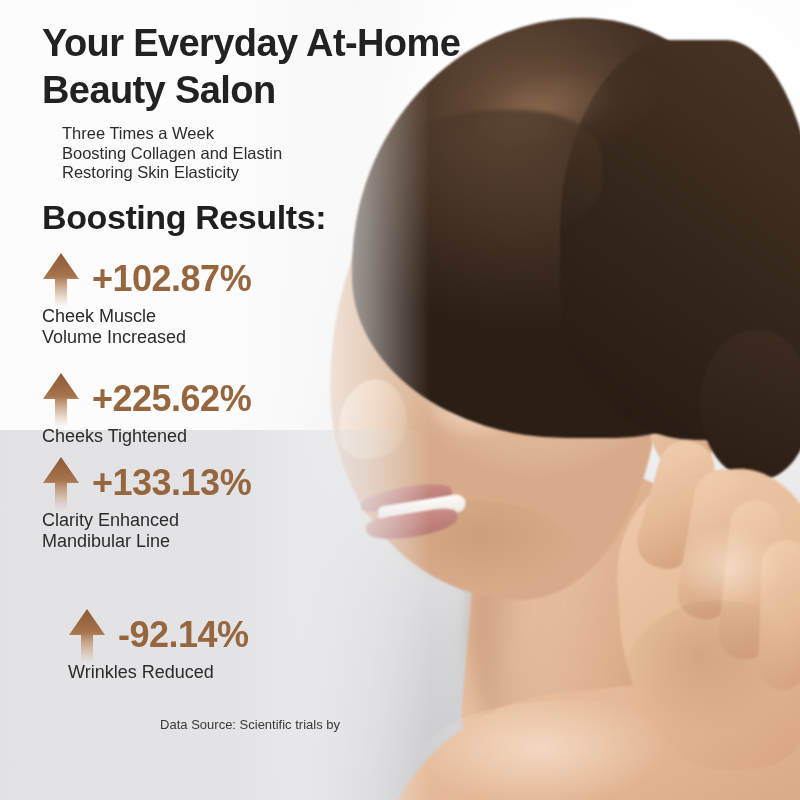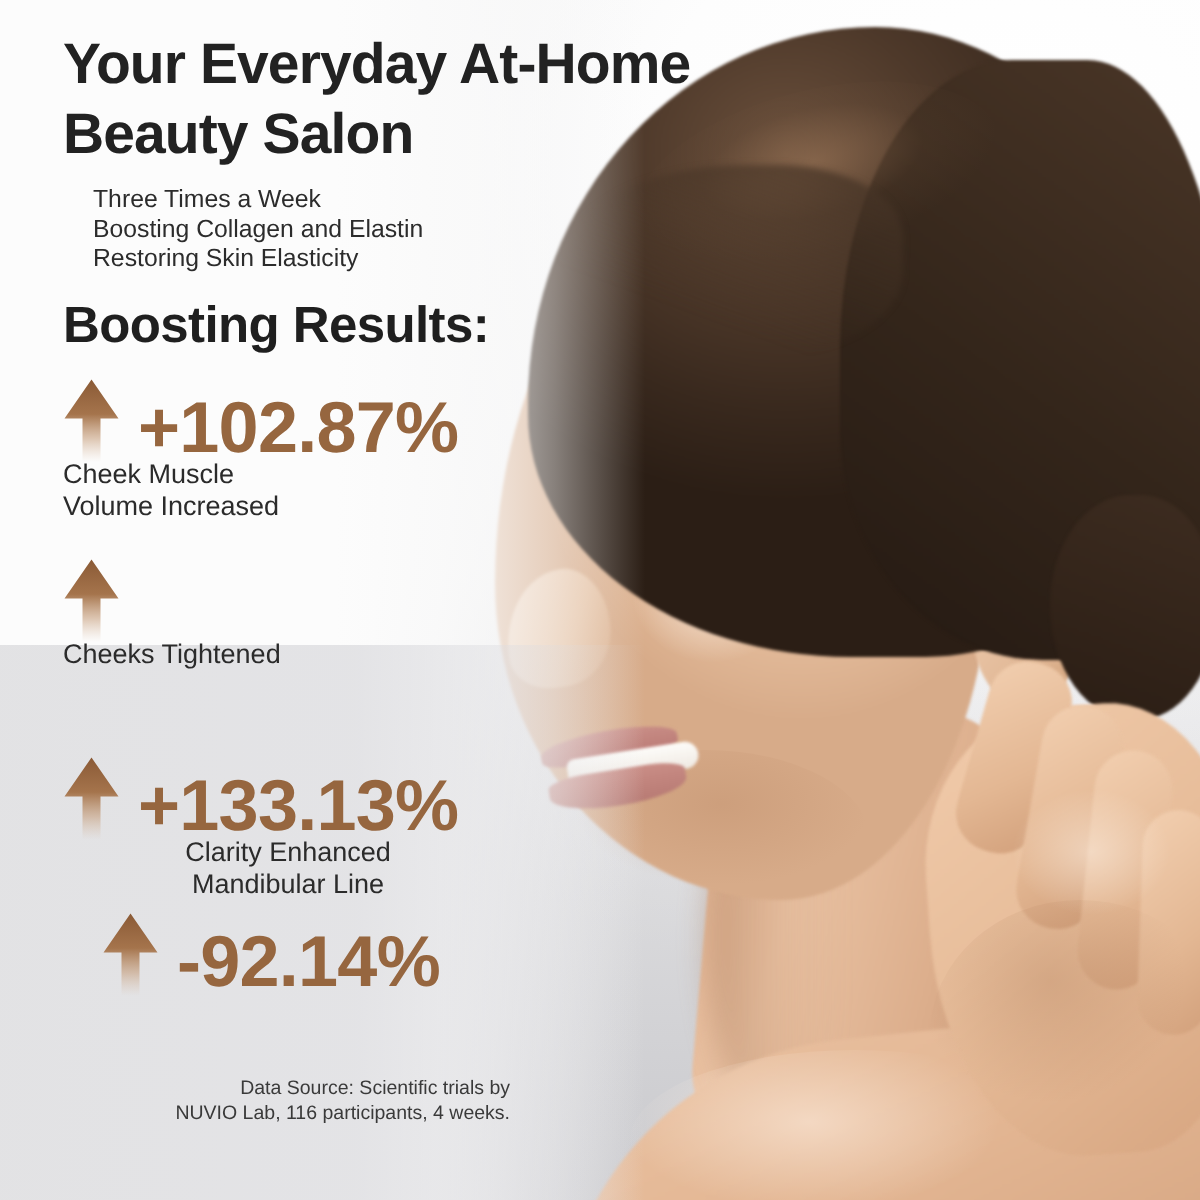--- a/index.html
+++ b/index.html
@@ -273,38 +273,38 @@
     position: absolute;
     left: 0;
     top: 0;
     width: 38px;
     height: 56px;
   }
   .stat-value {
     position: absolute;
     left: 50px;
     top: 6px;
-    font-size: 48px;
+    font-size: 36px;
     font-weight: bold;
     letter-spacing: -0.5px;
     color: #96663f;
     white-space: nowrap;
   }
   .stat-label {
     position: relative;
     margin-top: -4px;
     font-size: 18px;
     line-height: 21px;
     color: #2b2b2b;
   }
   .stat-label span { display: block; }
 
   #stat-0 { top: 252px; }
   #stat-1 { top: 372px; }
-  #stat-2 { top: 504px; text-align: center; }
+  #stat-2 { top: 456px; }
   #stat-3 { top: 608px; margin-left: 26px; }
 
   .footnote {
     position: absolute;
     left: 40px; top: 716px;
     width: 300px;
     font-size: 13px;
     line-height: 17px;
     color: #3a3a3a;
     text-align: right;
@@ -402,20 +402,21 @@
           <defs>
             <linearGradient id="ag1" x1="0" y1="0" x2="0" y2="1">
               <stop offset="0%" stop-color="#8a5a36"></stop>
               <stop offset="42%" stop-color="#a5744c"></stop>
               <stop offset="72%" stop-color="#c49a76" stop-opacity="0.55"></stop>
               <stop offset="100%" stop-color="#d8b99e" stop-opacity="0"></stop>
             </linearGradient>
           </defs>
           <path d="M19 1 L37 27 L25 27 L25 56 L13 56 L13 27 L1 27 Z" fill="url(#ag1)"></path>
         </svg>
+        <div class="stat-value">+225.62%</div>
       </div>
       <div class="stat-label">
         <span>Cheeks Tightened</span>
       </div>
     </div>
 
     <div class="stat" id="stat-2">
       <div class="stat-row">
         <svg class="arrow" viewBox="0 0 38 56">
           <defs>
@@ -444,21 +445,23 @@
               <stop offset="0%" stop-color="#8a5a36"></stop>
               <stop offset="42%" stop-color="#a5744c"></stop>
               <stop offset="72%" stop-color="#c49a76" stop-opacity="0.55"></stop>
               <stop offset="100%" stop-color="#d8b99e" stop-opacity="0"></stop>
             </linearGradient>
           </defs>
           <path d="M19 1 L37 27 L25 27 L25 56 L13 56 L13 27 L1 27 Z" fill="url(#ag3)"></path>
         </svg>
         <div class="stat-value">-92.14%</div>
       </div>
+      <div class="stat-label">
+        <span>Wrinkles Reduced</span>
+      </div>
     </div>
 
     <div class="footnote">
       <span>Data Source: Scientific trials by</span>
-      <span>NUVIO Lab, 116 participants, 4 weeks.</span>
     </div>
 
   </div>
 </div>
 
 </body></html>

